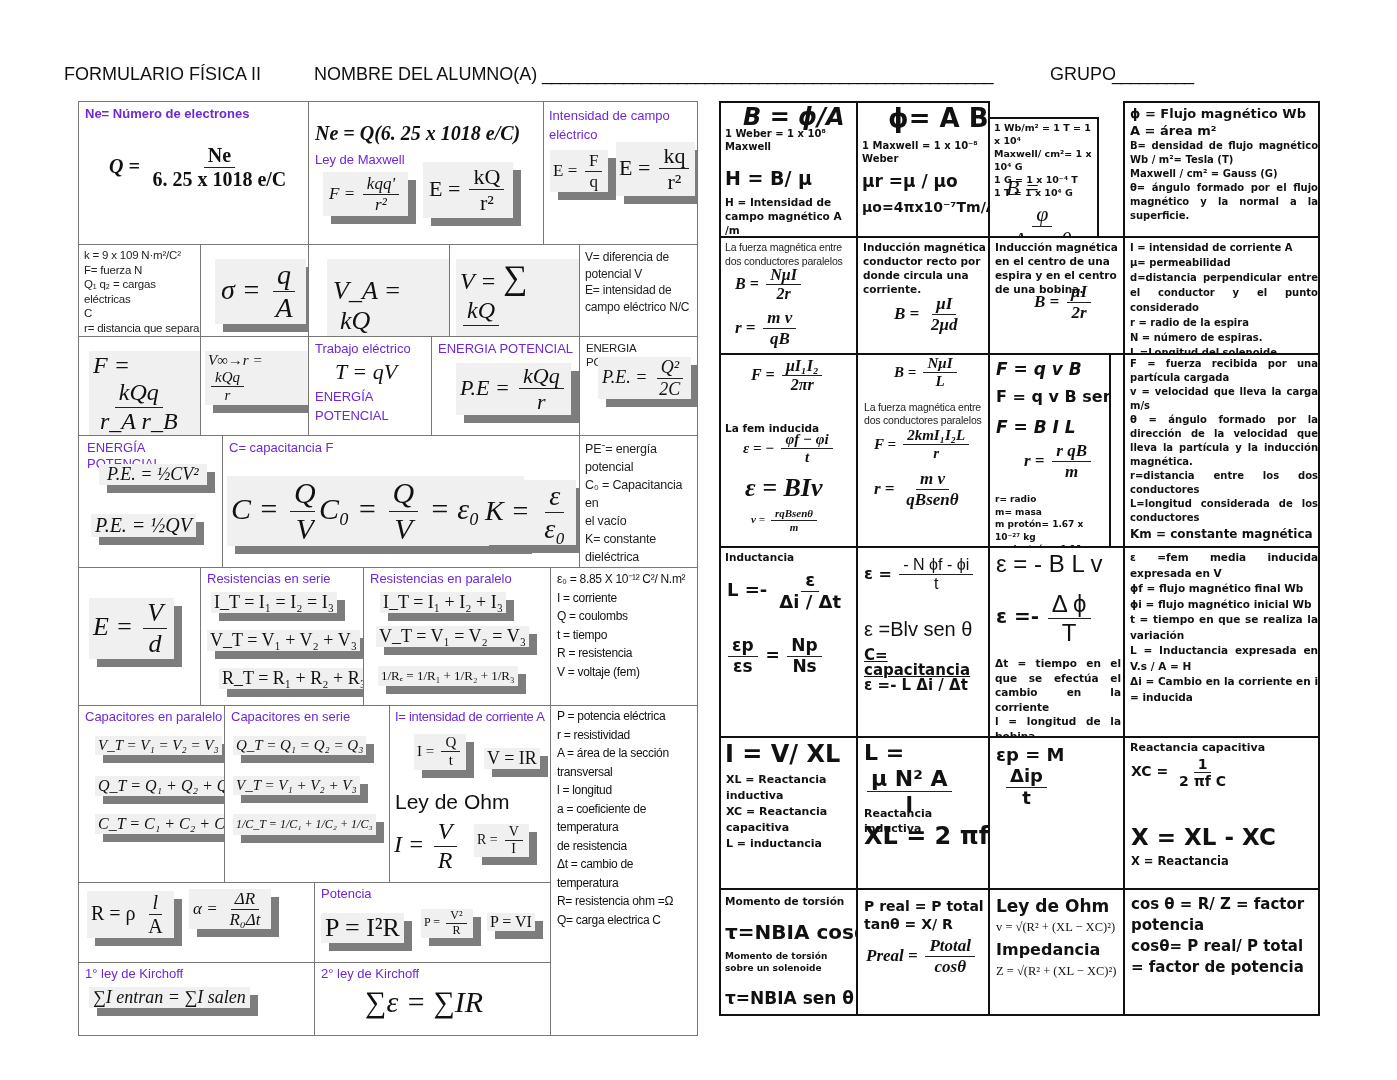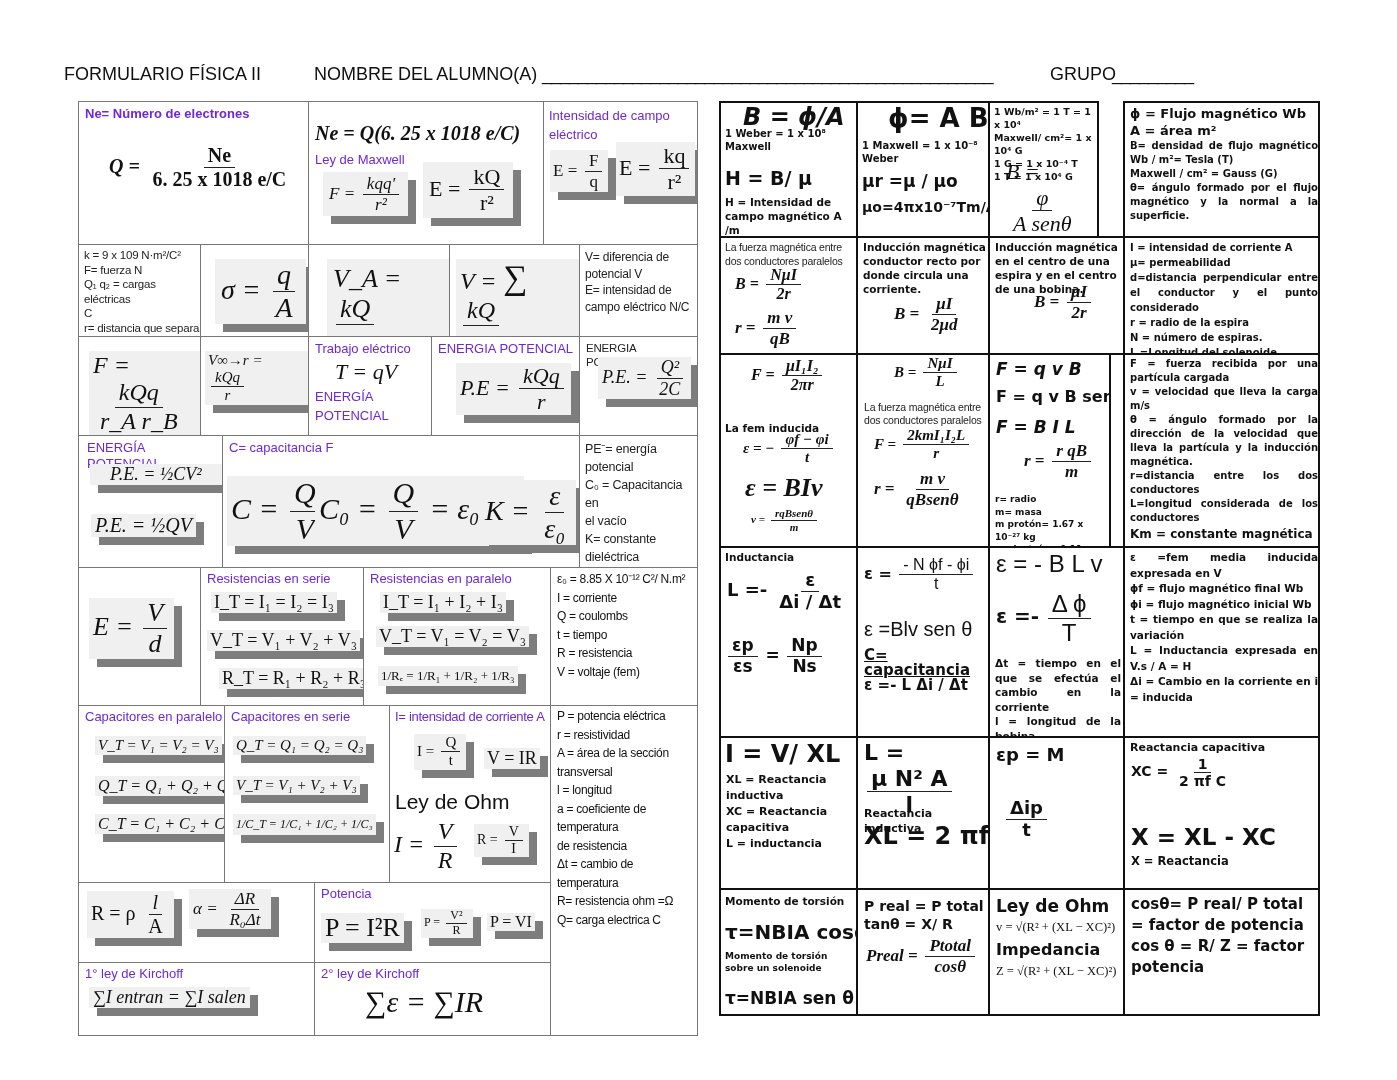--- a/index.html
+++ b/index.html
@@ -92,21 +92,21 @@
 <div class="cell" style="left:200px;top:244px;width:109px;height:93px;">
   <div class="boxed" style="left:14px;top:14px;font-size:28px;padding:0 6px;">
     <span class="eq">σ =</span>
     <span class="frac eq">
           <span class="n">q</span>
           <span class="d">A</span>
         </span>
   </div>
 </div>
 <div class="cell" style="left:308px;top:244px;width:142px;height:93px;">
-  <div class="boxed" style="left:18px;top:14px;font-size:26px;padding:4px 6px;">
+  <div class="boxed" style="left:18px;top:14px;font-size:26px;padding:16px 6px;">
     <span class="eq">V_A =</span>
     <span class="frac eq">
           <span class="n">kQ</span>
           <span class="d">r</span>
         </span>
   </div>
 </div>
 <div class="cell" style="left:449px;top:244px;width:131px;height:93px;">
   <div class="boxed" style="left:6px;top:14px;font-size:24px;padding:0 4px;">
     <span class="eq">V =</span>
@@ -165,21 +165,21 @@
     <span class="eq">P.E. =</span>
     <span class="frac eq">
           <span class="n">Q²</span>
           <span class="d">2C</span>
         </span>
   </div>
 </div>
 
 <div class="cell" style="left:78px;top:435px;width:145px;height:133px;">
   <div class="abs lbl" style="left:8px;top:4px;">ENERGÍA POTENCIAL</div>
-  <div class="boxed" style="left:11px;top:28px;font-size:18px;padding:0 20px;"><span class="eq">P.E. = ½CV²</span></div>
+  <div class="boxed" style="left:20px;top:28px;font-size:18px;padding:0 8px;"><span class="eq">P.E. = ½CV²</span></div>
   <div class="boxed" style="left:12px;top:78px;font-size:20px;padding:0 4px;"><span class="eq">P.E. = ½QV</span></div>
 </div>
 <div class="cell" style="left:222px;top:435px;width:358px;height:133px;">
   <div class="abs lbl" style="left:6px;top:4px;">C= capacitancia F</div>
   <div class="boxed" style="left:4px;top:40px;font-size:30px;padding:0 4px;">
     <span class="eq">C =</span>
     <span class="frac eq">
           <span class="n">Q</span>
           <span class="d">V</span>
         </span>
@@ -347,21 +347,21 @@
   <div class="abs bnote" style="left:4px;top:24px;width:130px;font-size:10px;line-height:13px;">1 Weber = 1 x 10⁸ Maxwell</div>
   <div class="abs beq" style="left:4px;top:64px;font-size:19px;">H = B/ μ</div>
   <div class="abs bnote" style="left:4px;top:92px;width:130px;font-size:10.5px;line-height:14px;">H = Intensidad de campo magnético A /m</div>
 </div>
 <div class="rcell" style="left:856px;top:101px;width:134px;height:137px;">
   <div class="abs beq" style="left:30px;top:0px;font-size:26px;">ϕ= A B</div>
   <div class="abs bnote" style="left:4px;top:36px;width:120px;font-size:10px;line-height:13px;">1 Maxwell = 1 x 10⁻⁸ Weber</div>
   <div class="abs beq" style="left:4px;top:68px;font-size:17px;">μr =μ /  μo</div>
   <div class="abs beq" style="left:4px;top:96px;font-size:14px;">μo=4πx10⁻⁷Tm/A</div>
 </div>
-<div class="rcell" style="left:988px;top:101px;width:111px;height:137px;">
+<div class="rcell" style="left:988px;top:117px;width:111px;height:137px;">
   <div class="abs bnote" style="left:4px;top:2px;font-size:9.5px;line-height:13px;">
     <div>1 Wb/m² = 1 T = 1 x 10⁴</div>
     <div>Maxwell/ cm²= 1 x 10⁴ G</div>
     <div>1 G = 1 x 10⁻⁴ T</div>
     <div>1 T = 1 x 10⁴ G</div>
   </div>
   <div class="abs" style="left:16px;top:56px;font-size:22px;">
     <span class="eq">B =</span>
     <span class="frac eq">
           <span class="n">φ</span>
@@ -579,21 +579,21 @@
           <span class="n">μ N² A</span>
           <span class="d">l</span>
         </span>
   </div>
   <div class="abs bnote" style="left:6px;top:68px;font-size:11px;">Reactancia inductiva</div>
   <div class="abs beq" style="left:6px;top:84px;font-size:24px;">XL = 2 πf L</div>
 </div>
 <div class="rcell" style="left:988px;top:736px;width:137px;height:154px;">
   <div class="abs" style="left:6px;top:6px;font-size:18px;">
     <span class="beq">εp = M</span>
-    <span class="frac beq" style="margin-left:10px;margin-top:32px;">
+    <span class="frac beq" style="margin-left:10px;">
           <span class="n">Δip</span>
           <span class="d">t</span>
         </span>
   </div>
 </div>
 <div class="rcell" style="left:1123px;top:736px;width:197px;height:154px;">
   <div class="abs bnote" style="left:5px;top:2px;font-size:11px;">Reactancia capacitiva</div>
   <div class="abs" style="left:6px;top:18px;font-size:14px;">
     <span class="beq">XC =</span>
     <span class="frac beq">
@@ -623,17 +623,17 @@
   </div>
 </div>
 <div class="rcell" style="left:988px;top:888px;width:137px;height:128px;">
   <div class="abs beq" style="left:6px;top:6px;font-size:17px;">Ley de Ohm</div>
   <div class="abs eqr" style="left:6px;top:30px;font-size:12.5px;">v = √(R² + (XL − XC)²)</div>
   <div class="abs beq" style="left:6px;top:50px;font-size:16px;">Impedancia</div>
   <div class="abs eqr" style="left:6px;top:74px;font-size:12.5px;">Z = √(R² + (XL − XC)²)</div>
 </div>
 <div class="rcell" style="left:1123px;top:888px;width:197px;height:128px;">
   <div class="abs beq" style="left:6px;top:4px;width:186px;font-size:15px;line-height:21px;white-space:normal;">
+    <div>cos θ = R/ Z = factor potencia</div>
     <div>cosθ= P real/ P total = factor de potencia</div>
-    <div>cos θ = R/ Z = factor potencia</div>
   </div>
 </div>
 </div>
 
 </body></html>

